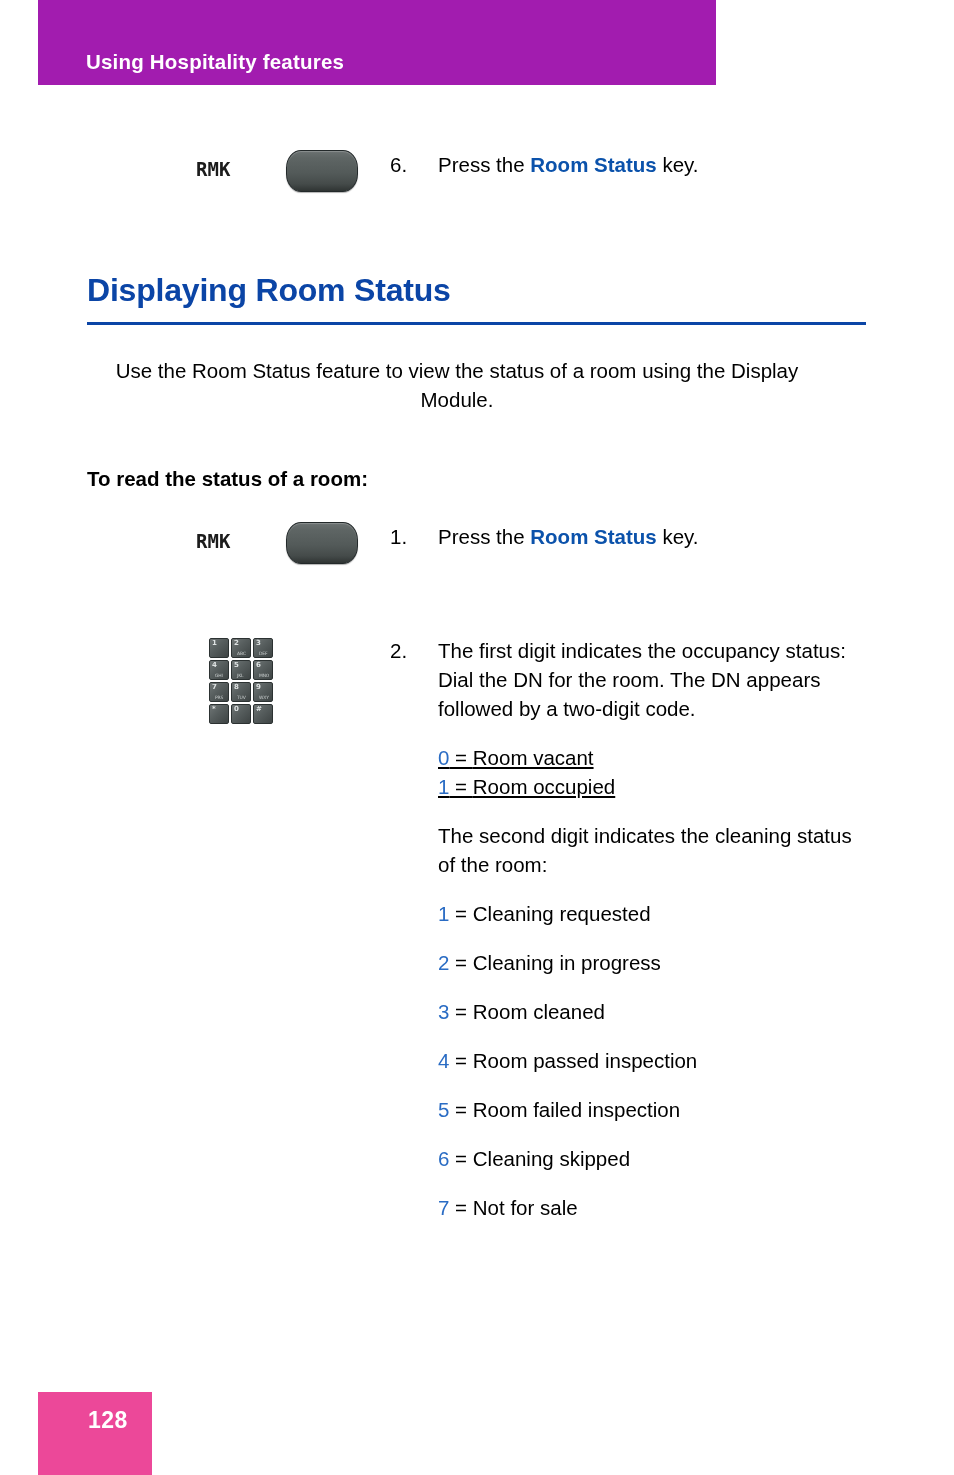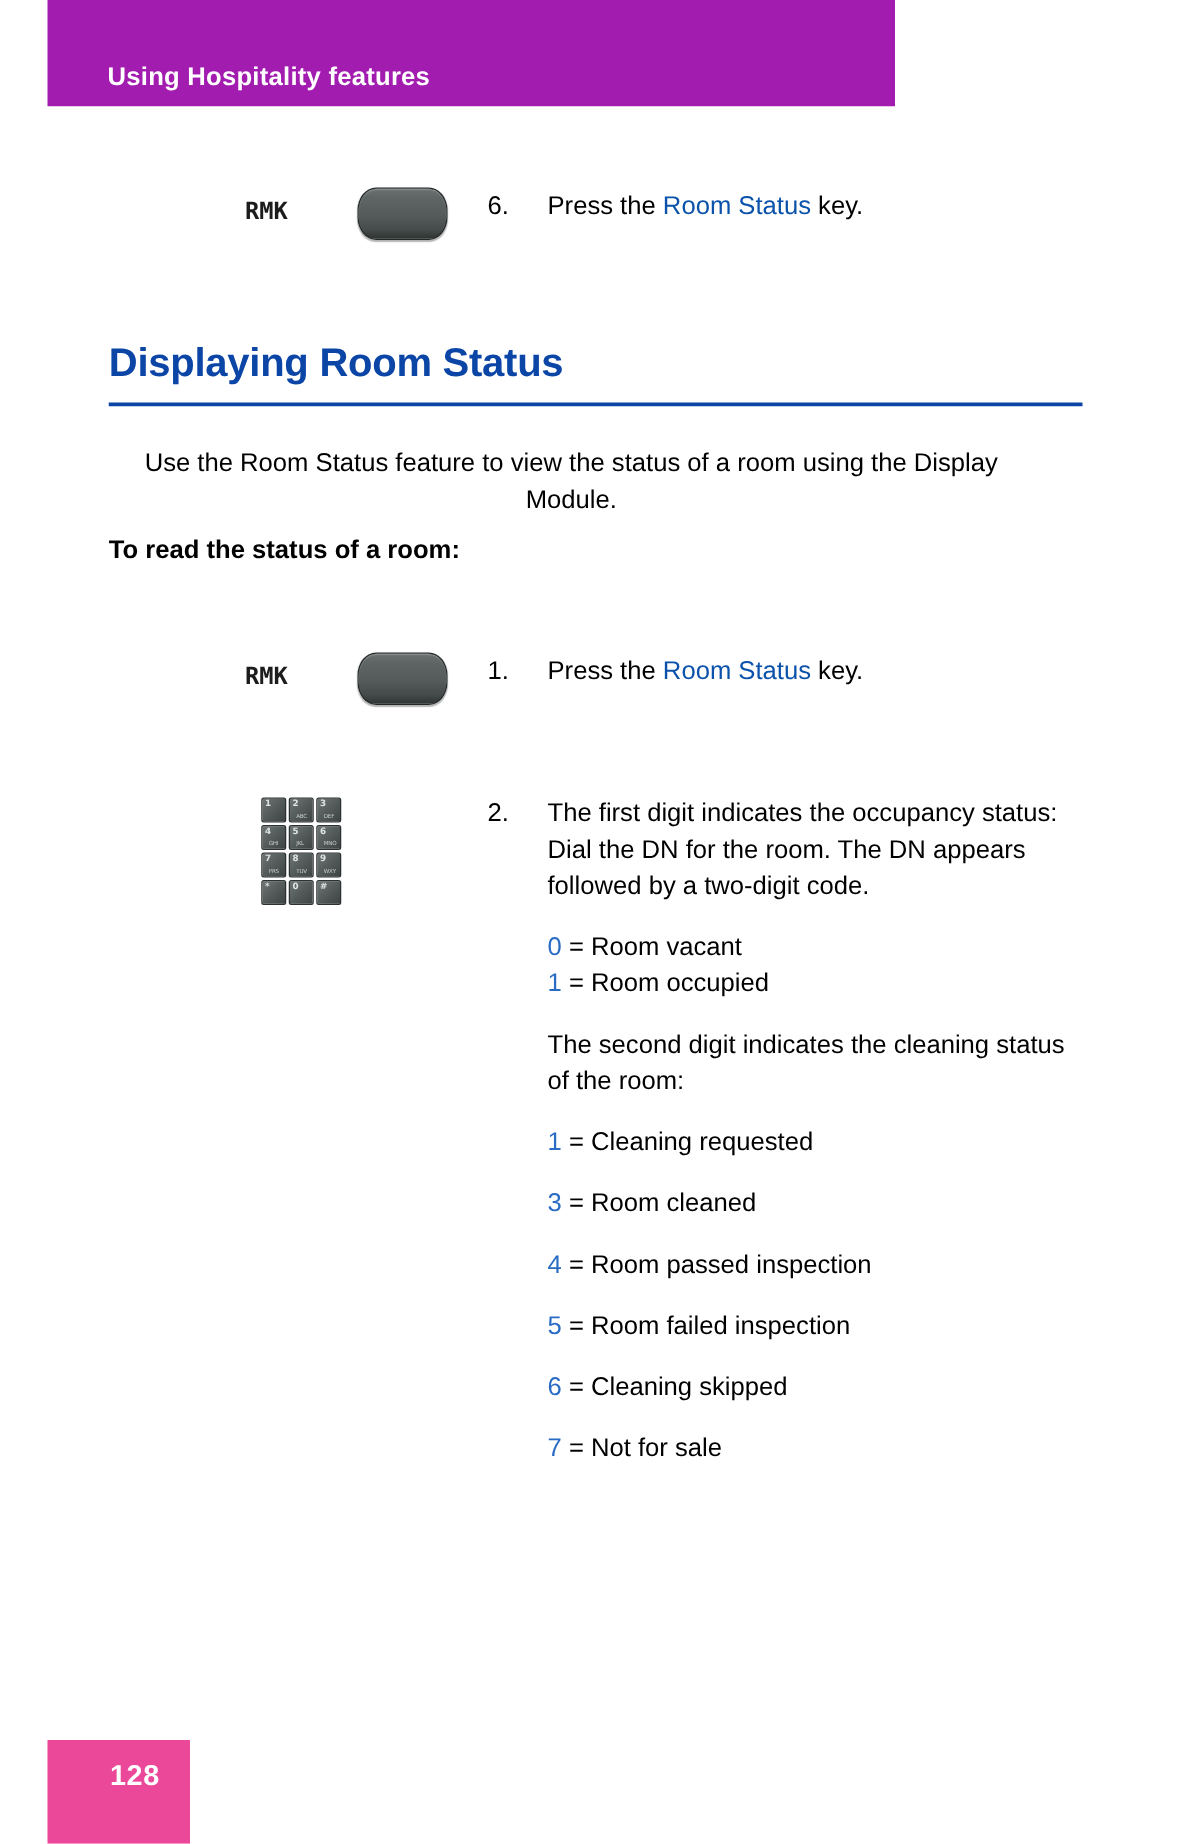--- a/index.html
+++ b/index.html
@@ -74,21 +74,21 @@
     font-size: 20.5px;
     line-height: 29px;
     color: #000000;
   }
   .step-para.nogap {
     margin-bottom: 0;
   }
 
   .kw {
     color: #0b52ab;
-    font-weight: normal;
+    font-weight: bold;
   }
   .code-digit {
     color: #2a6cc4;
   }
 
   
   .lcd-label {
     position: absolute;
     left: 0;
     top: 8px;
@@ -231,21 +231,21 @@
       <span>Press the </span><span class="kw">Room Status</span><span> key.</span>
     </div>
   </div>
 </div>
 
 <div class="section-heading">Displaying Room Status</div>
 <div class="section-rule"></div>
 
 <div class="body-para" style="top:356px;text-align:center;">Use the Room Status feature to view the status of a room using the Display Module.</div>
 
-<div class="body-strong" style="top:425px;">To read the status of a room:</div>
+<div class="body-strong" style="top:464px;">To read the status of a room:</div>
 
 <div class="step-row" style="top:522px;">
   <div class="step-icon-area">
     <span class="lcd-label">RMK</span>
     <span class="softkey"></span>
   </div>
   <div class="step-body">
     <span class="step-num">1.</span>
     <div class="step-text">
       <span>Press the </span><span class="kw">Room Status</span><span> key.</span>
@@ -304,35 +304,38 @@
     </div>
   </div>
 
   <div class="step-body">
     <span class="step-num">2.</span>
 
     <div class="step-para nogap">The first digit indicates the occupancy status:</div>
 
     <div class="step-para">Dial the DN for the room. The DN appears followed by a two-digit code.</div>
 
-    <div class="step-para" style="margin-top:20px;">
+    <div class="step-para" style="margin-top:20px;text-decoration:underline;">
       <div>
         <span class="code-digit">0</span><span> = </span><span>Room vacant</span>
       </div>
       <div>
         <span class="code-digit">1</span><span> = </span><span>Room occupied</span>
       </div>
     </div>
 
     <div class="step-para">The second digit indicates the cleaning status of the room:</div>
 
     <div class="step-para">
       <span class="code-digit">1</span><span> = </span><span>Cleaning requested</span>
     </div>
     <div class="step-para">
+      <span class="code-digit">2</span><span> = </span><span>Cleaning in progress</span>
+    </div>
+    <div class="step-para">
       <span class="code-digit">3</span><span> = </span><span>Room cleaned</span>
     </div>
     <div class="step-para">
       <span class="code-digit">4</span><span> = </span><span>Room passed inspection</span>
     </div>
     <div class="step-para">
       <span class="code-digit">5</span><span> = </span><span>Room failed inspection</span>
     </div>
     <div class="step-para">
       <span class="code-digit">6</span><span> = </span><span>Cleaning skipped</span>

